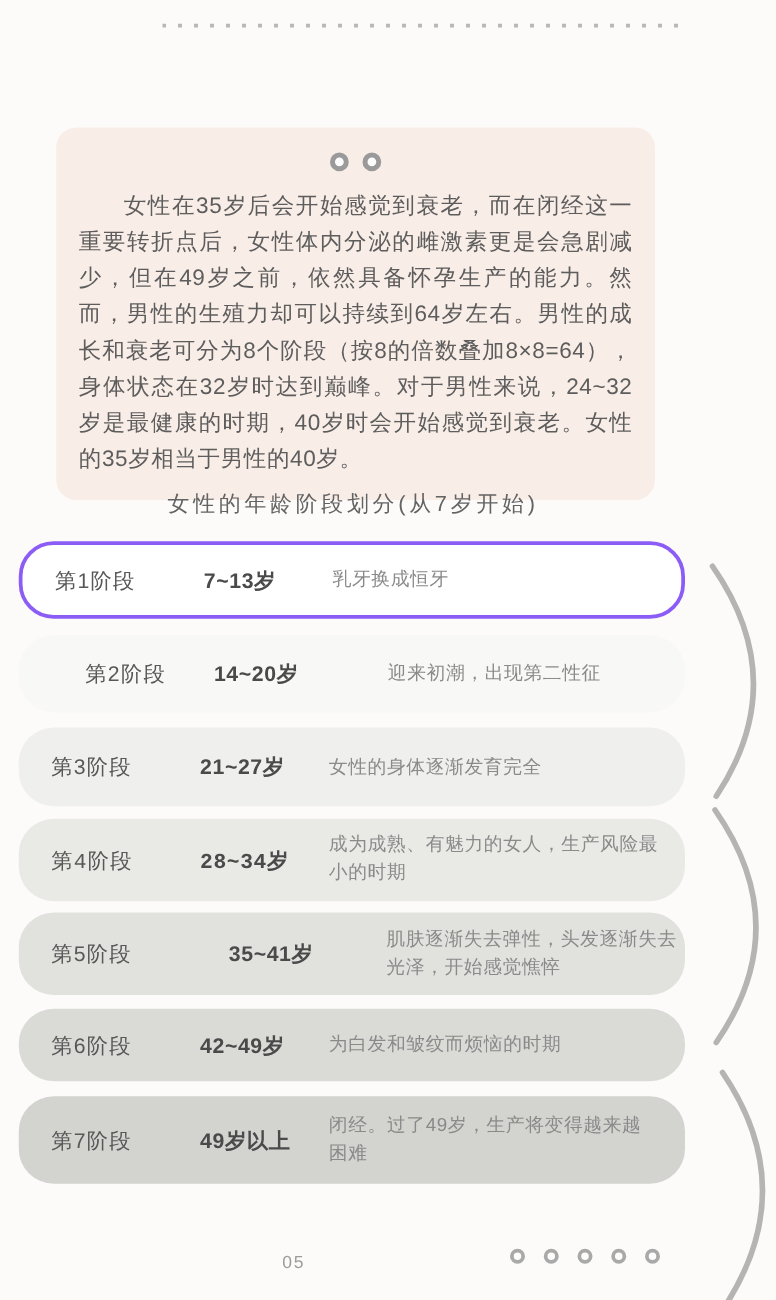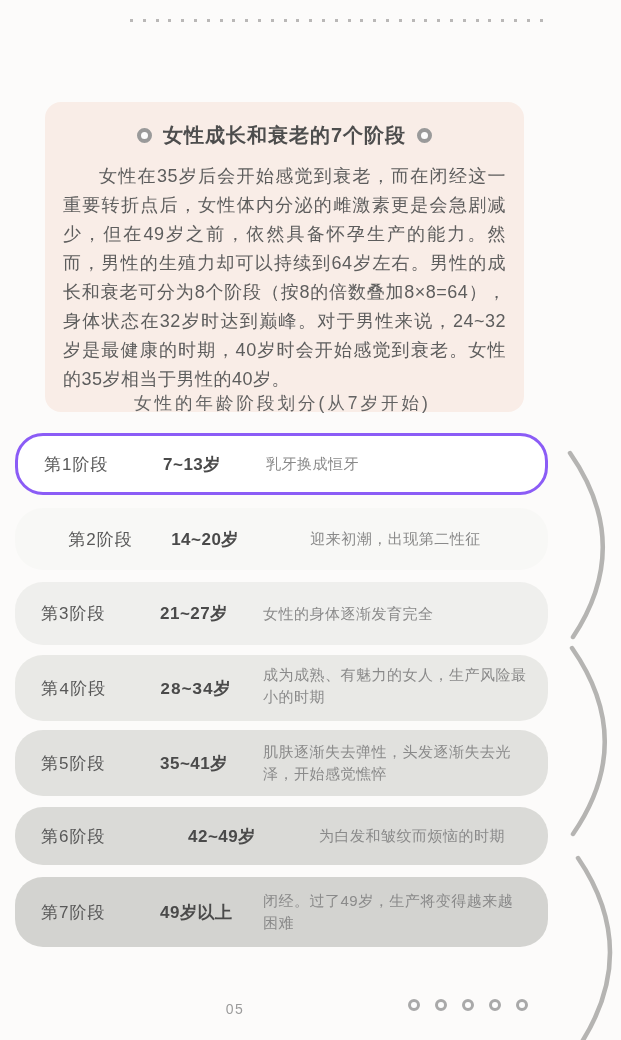--- a/index.html
+++ b/index.html
@@ -71,21 +71,21 @@
   .row {
     display: flex; align-items: center;
     border-radius: 28px;
     min-height: 62px;
   }
   .row-1 { min-height: 62px; margin-bottom: 13px; border: 3px solid #8b5cf6; }
   .row-2 { min-height: 62px; margin-bottom: 12px; text-align: center; }
   .row-3 { min-height: 63px; margin-bottom: 10px; }
   .row-4 { min-height: 66px; margin-bottom: 9px; font-family: Liberation Mono, monospace; }
   .row-5 { min-height: 66px; margin-bottom: 11px; }
-  .row-6 { min-height: 58px; margin-bottom: 12px; gap: 28px; }
+  .row-6 { min-height: 58px; margin-bottom: 12px; }
   .row-7 { min-height: 70px; }
   .cell-stage {
     flex: 0 0 145px;
     padding-left: 26px;
     font-size: 17px; color: #585858;
     letter-spacing: 1px;
   }
   .cell-age {
     flex: 0 0 90px;
     font-size: 17px; font-weight: bold; color: #4a4a4a;
@@ -122,21 +122,20 @@
   }
 </style>
 </head>
 <body>
 
 <div class="dots-line"></div>
 
 <div class="infobox">
   <div class="infobox-title">
     <span class="ring"></span>
-    <span class="title-text">女性成长和衰老的7个阶段</span>
     <span class="ring"></span>
   </div>
   <p class="infobox-body">女性在35岁后会开始感觉到衰老，而在闭经这一重要转折点后，女性体内分泌的雌激素更是会急剧减少，但在49岁之前，依然具备怀孕生产的能力。然而，男性的生殖力却可以持续到64岁左右。男性的成长和衰老可分为8个阶段（按8的倍数叠加8×8=64），身体状态在32岁时达到巅峰。对于男性来说，24~32岁是最健康的时期，40岁时会开始感觉到衰老。女性的35岁相当于男性的40岁。</p>
 </div>
 
 <div class="section-title">女性的年龄阶段划分(从7岁开始)</div>
 
 <div class="rows">
   <div class="row row-1" style="background: rgb(255, 255, 255);">
     <span class="cell-stage">第1阶段</span>
@@ -151,21 +150,21 @@
   <div class="row row-3" style="background: rgb(239, 239, 237);">
     <span class="cell-stage">第3阶段</span>
     <span class="cell-age">21~27岁</span>
     <span class="cell-desc">女性的身体逐渐发育完全</span>
   </div>
   <div class="row row-4" style="background: rgb(233, 233, 230);">
     <span class="cell-stage">第4阶段</span>
     <span class="cell-age">28~34岁</span>
     <span class="cell-desc">成为成熟、有魅力的女人，生产风险最小的时期</span>
   </div>
-  <div class="row row-5" style="background: rgb(225, 225, 222);">
+  <div class="row row-5" style="background: rgb(225, 225, 222); gap: 23px;">
     <span class="cell-stage">第5阶段</span>
     <span class="cell-age">35~41岁</span>
     <span class="cell-desc">肌肤逐渐失去弹性，头发逐渐失去光泽，开始感觉憔悴</span>
   </div>
   <div class="row row-6" style="background: rgb(218, 218, 215);">
     <span class="cell-stage">第6阶段</span>
     <span class="cell-age">42~49岁</span>
     <span class="cell-desc">为白发和皱纹而烦恼的时期</span>
   </div>
   <div class="row row-7" style="background: rgb(211, 211, 208);">

